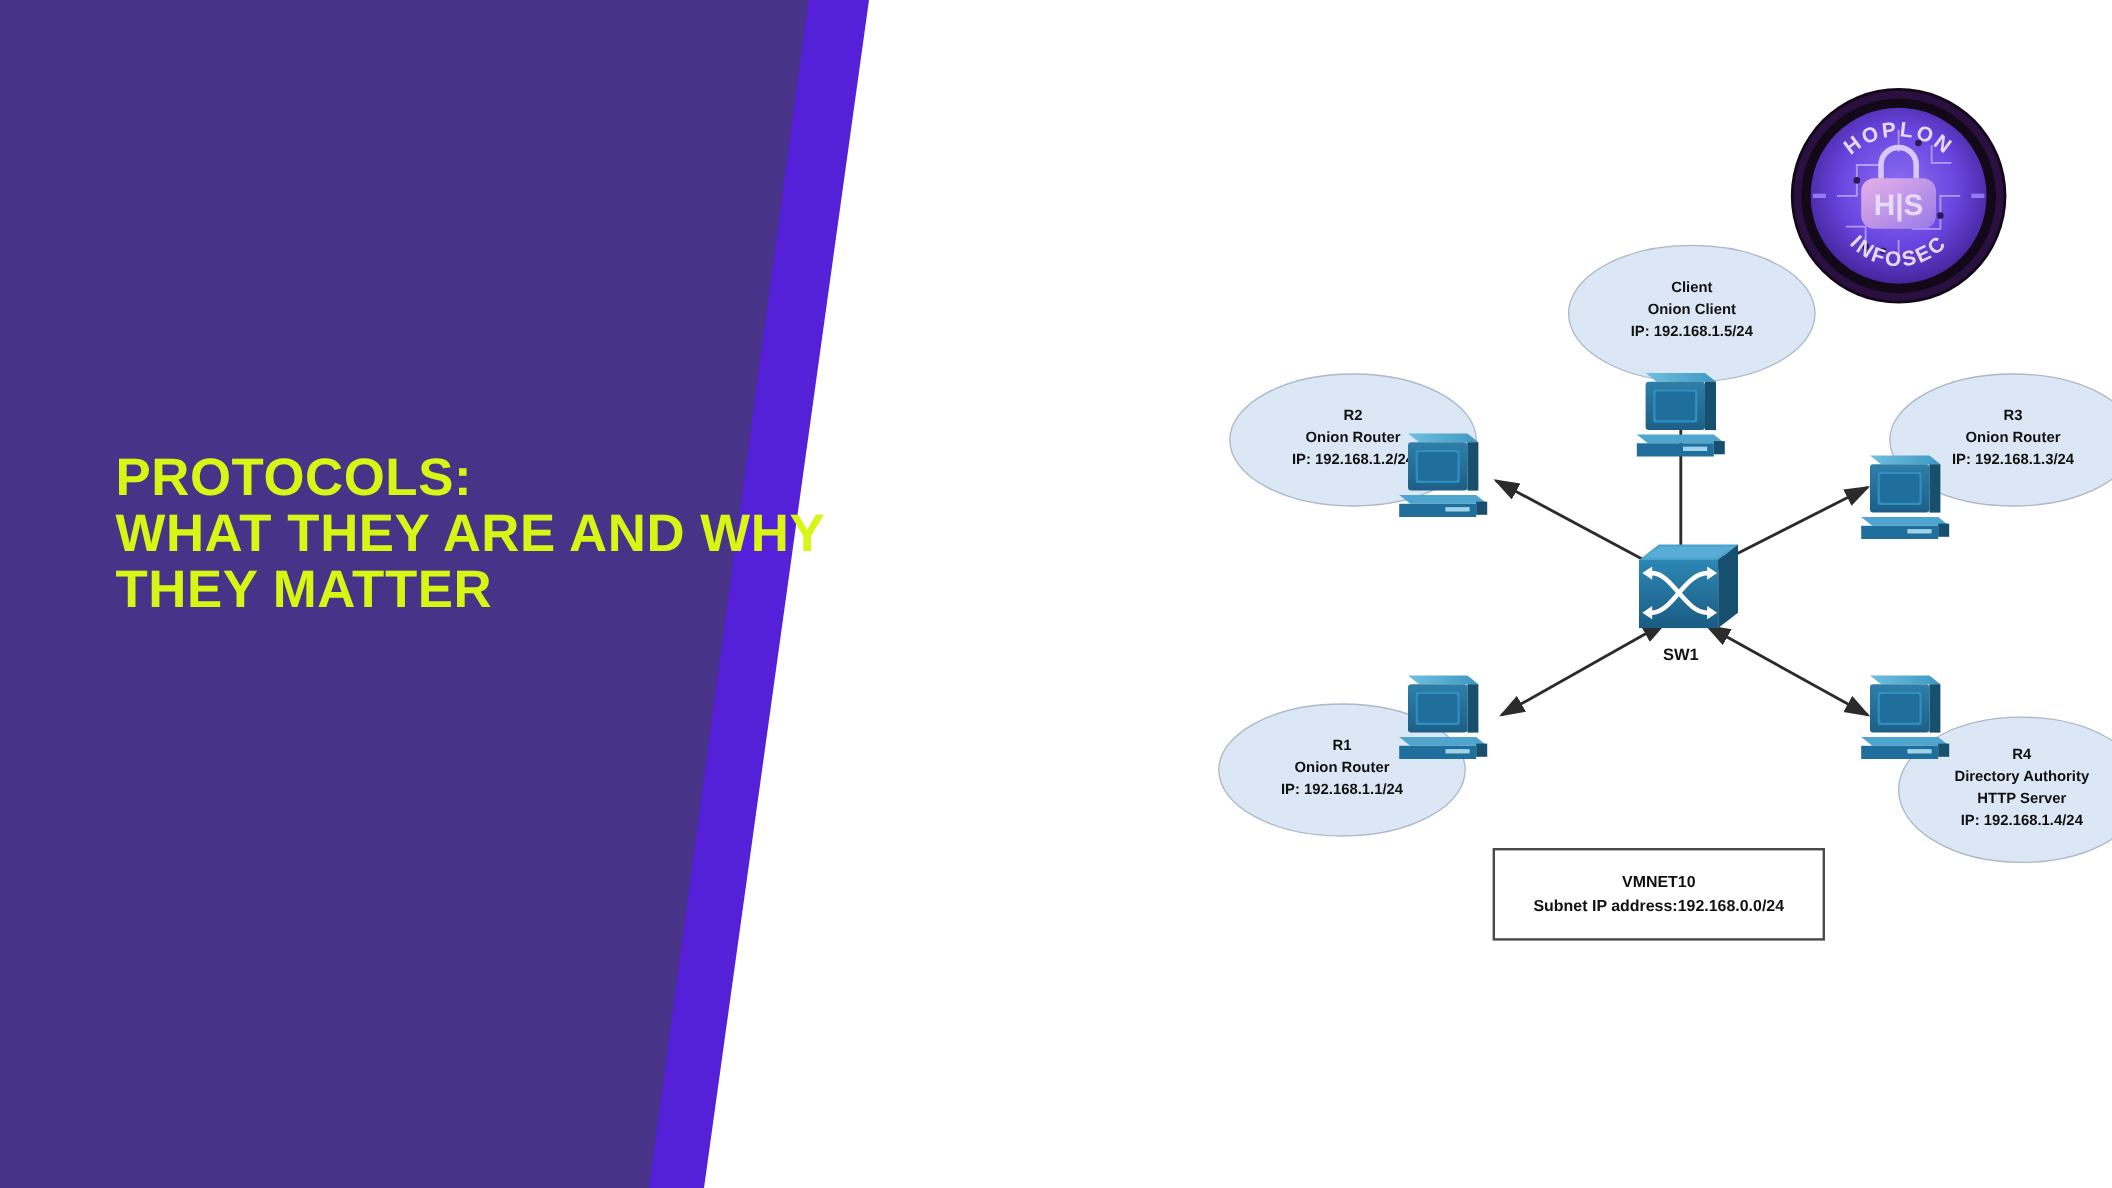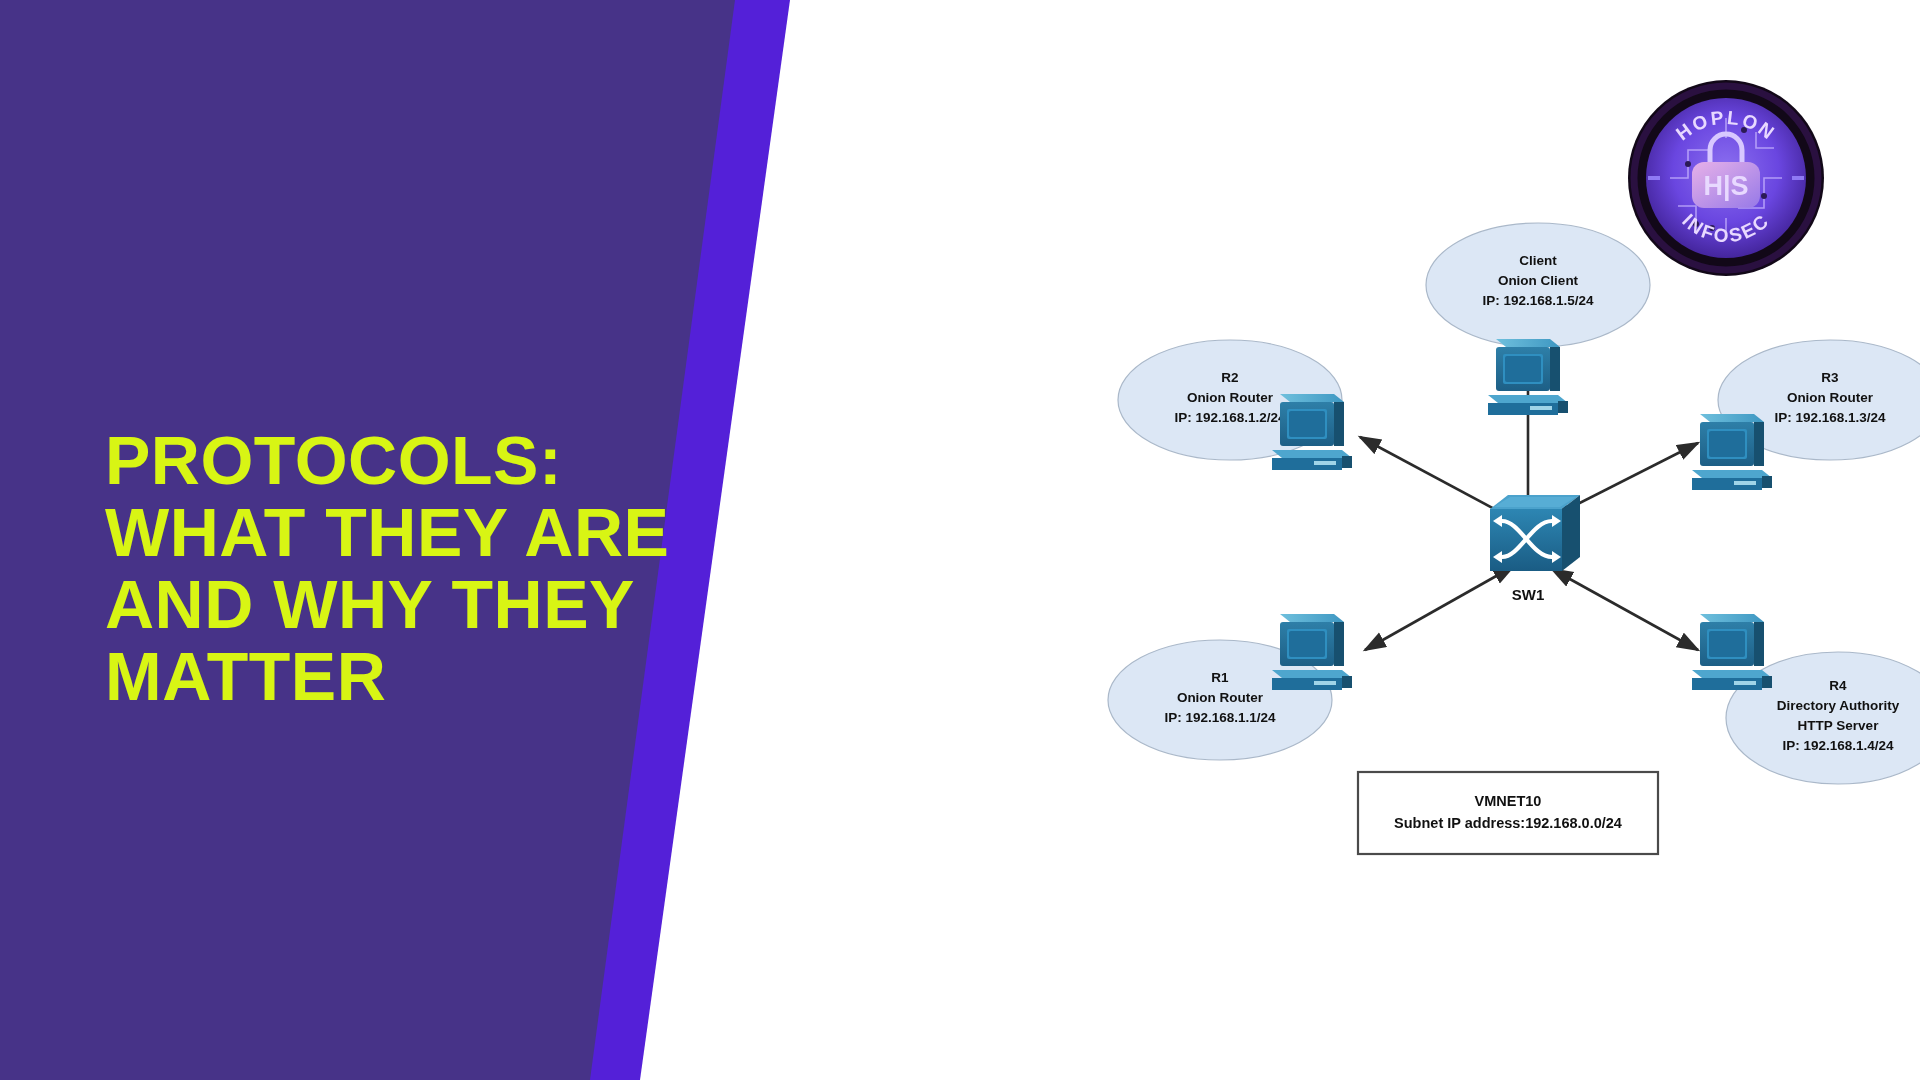--- a/index.html
+++ b/index.html
@@ -16,21 +16,21 @@
   .banner{position:absolute;left:0;top:0;width:980px;height:1080px;}
   .banner svg{display:block;}
 
   .title{
     position:absolute;
     left:105px;
     top:378px;
     width:660px;
     color:#d8f514;
     font-weight:bold;
-    font-size:68px;
+    font-size:48px;
     line-height:1.06;
     letter-spacing:0.5px;
     text-transform:uppercase;
     font-family:"Liberation Sans", sans-serif;
     white-space:pre-line;
   }
 
   
   .diagram{position:absolute;left:1020px;top:0;width:940px;height:1056px;}
   .diagram svg{display:block;}

